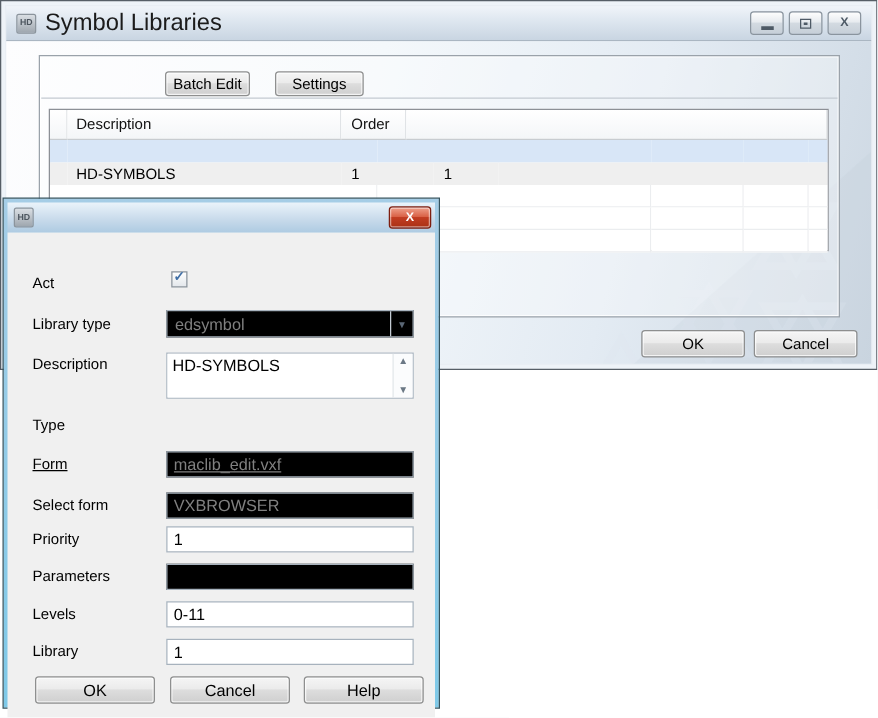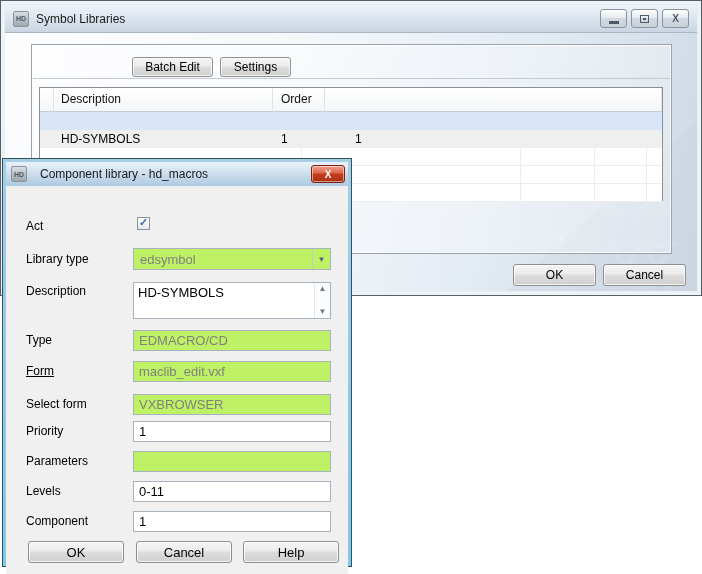--- a/index.html
+++ b/index.html
@@ -9,21 +9,21 @@
   
   .main-window{position:absolute;left:0;top:0;width:702px;height:296px;
     border:1px solid #565e66;background:#e9eef4;
     box-shadow:inset 0 0 0 3px #eef3f8;}
   .mw-titlebar{position:absolute;left:4px;top:4px;right:4px;height:28px;
     background:linear-gradient(#f0f4f9 0%,#dde6ef 45%,#c9d5e2 100%);
     border-bottom:1px solid #aab6c2;display:flex;align-items:center;padding:0 8px;}
   .app-icon{width:16px;height:16px;margin-right:7px;border:1px solid #8b949c;border-radius:2px;
     background:linear-gradient(#d9dee3,#9fa7af);color:#4d565f;font-size:7px;font-weight:bold;
     display:flex;align-items:center;justify-content:center;flex:0 0 auto;}
-  .mw-title{font-size:12px;color:#1b1b1b;}
+  .mw-title{font-size:19px;color:#1b1b1b;}
   .winbtns{margin-left:auto;display:flex;gap:4px;}
   .winbtn{width:27px;height:19px;border:1px solid #8a949e;border-radius:3px;
     background:linear-gradient(#fdfdfd,#e7ebef 45%,#d3dae1 50%,#c6cfd8);
     display:flex;align-items:center;justify-content:center;position:relative;cursor:default;}
   .glyph-min{display:block;width:10px;height:3px;background:#4e5a66;margin-top:8px;}
   .glyph-restore{display:block;width:9px;height:8px;border:1px solid #4e5a66;position:relative;background:transparent;}
   .glyph-restore:after{content:"";position:absolute;left:2px;top:2px;width:3px;height:2px;background:#4e5a66;}
   .glyph-close{font-size:10px;font-weight:bold;color:#4e5a66;line-height:1;}
 
   .mw-content{position:absolute;left:4px;right:4px;top:32px;bottom:4px;overflow:hidden;
@@ -72,21 +72,21 @@
   .dlg-close{margin-left:auto;width:34px;height:18px;border:1px solid #7e1f10;border-radius:3px;
     background:linear-gradient(#efa18c 0%,#da6348 45%,#c23d22 50%,#aa3114 100%);
     box-shadow:inset 0 0 0 1px rgba(255,255,255,.5);
     color:#ffffff;font-size:10px;font-weight:bold;display:flex;align-items:center;justify-content:center;cursor:default;}
   .dlg-client{position:relative;height:451px;background:#f0f0f0;}
 
   .f-label{position:absolute;left:20px;font-size:12px;color:#000;}
   .field{position:absolute;left:127px;width:198px;height:21px;border:1px solid #a7b2bd;
     font-size:13px;padding:0 5px;color:#000;background:#fff;}
   input.field{line-height:19px;}
-  .field:disabled,.field.disabled{background:#bef264;color:#808080;}
+  .field:disabled,.field.disabled{background:#000000;color:#808080;}
   .checkbox{position:absolute;left:131px;width:13px;height:13px;border:1px solid #8a939c;
     background:linear-gradient(#fefefe,#e4e8ec);display:flex;align-items:center;justify-content:center;}
   .checkbox .mark{color:#3f6ea5;font-size:11px;font-weight:bold;line-height:1;margin-top:-2px;}
   .combo{display:flex;align-items:center;padding:0;height:22px;}
   .combo .combo-text{flex:1;padding-left:6px;color:#808080;}
   .combo .combo-btn{width:18px;height:100%;display:flex;align-items:center;justify-content:center;
     border-left:1px solid #c3cbd3;color:#5a6675;font-size:8px;}
   .textarea-wrap{position:absolute;left:127px;width:198px;height:37px;border:1px solid #a7b2bd;background:#fff;display:flex;}
   .textarea-wrap textarea{flex:1;border:none;resize:none;outline:none;font-size:13px;padding:2px 4px;background:#fff;color:#000;overflow:hidden;}
   .v-scroll{width:16px;border-left:1px solid #e4e7ea;display:flex;flex-direction:column;justify-content:space-between;align-items:center;padding:2px 0;background:#fbfcfd;}
@@ -128,21 +128,21 @@
             <path d="M255 176 l30 -52 h-60 z"></path>
           <path d="M110 150 l30 52 h-60 z"></path>
         </g>
         <polygon points="310,0 120,170 310,170" fill="#c3cfdb" opacity="0.35"></polygon>
       </svg>
 
       <div class="group-frame">
         <div class="panel-line"></div>
       </div>
 
-      <div class="btn tb-btn" style="left:127px;width:81px;">Batch Edit</div>
+      <div class="btn tb-btn" style="left:127px;width:68px;">Batch Edit</div>
       <div class="btn tb-btn" style="left:215px;width:71px;">Settings</div>
 
       <div class="lib-table">
         <div class="t-row t-head">
           <div class="t-cell c-sel"></div>
           <div class="t-cell c-desc">Description</div>
           <div class="t-cell c-ord">Order</div>
           <div class="t-cell c-fill"></div>
         </div>
 
@@ -192,21 +192,20 @@
       </div>
 
       <div class="btn mw-ok">OK</div>
       <div class="btn mw-cancel">Cancel</div>
     </div>
   </div>
 
   <div class="dialog">
     <div class="dlg-titlebar">
       <span class="app-icon">HD</span>
-      <span class="dlg-title">Component library - hd_macros</span>
       <span class="dlg-close">X</span>
     </div>
 
     <div class="dlg-client">
 
       <span class="f-label" style="top:33px;">Act</span>
       <span class="checkbox" style="top:31px;">
         <span class="mark">✓</span>
       </span>
 
@@ -221,38 +220,37 @@
       <span class="f-label" style="top:98px;">Description</span>
       <div class="textarea-wrap" style="top:96px;">
         <textarea style="">HD-SYMBOLS</textarea>
         <span class="v-scroll">
           <span>▲</span>
           <span>▼</span>
         </span>
       </div>
 
       <span class="f-label" style="top:147px;">Type</span>
-      <input class="field" style="top: 144px;" disabled="" value="EDMACRO/CD">
 
       <span class="f-label" style="top:178px;text-decoration:underline;">Form</span>
-      <input class="field" style="top: 175px;" disabled="" value="maclib_edit.vxf">
+      <input class="field" style="top: 175px; text-decoration: underline;" disabled="" value="maclib_edit.vxf">
 
       <span class="f-label" style="top:211px;">Select form</span>
       <input class="field" style="top: 208px;" disabled="" value="VXBROWSER">
 
       <span class="f-label" style="top:238px;">Priority</span>
       <input class="field" style="top: 235px;" value="1">
 
       <span class="f-label" style="top:268px;">Parameters</span>
       <input class="field" style="top: 265px;" disabled="" value="">
 
       <span class="f-label" style="top:298px;">Levels</span>
       <input class="field" style="top: 295px;" value="0-11">
 
-      <span class="f-label" style="top:328px;">Component</span>
+      <span class="f-label" style="top:328px;">Library</span>
       <input class="field" style="top: 325px;" value="1">
 
       <div class="btn dlg-btn" style="left:22px;">OK</div>
       <div class="btn dlg-btn" style="left:130px;">Cancel</div>
       <div class="btn dlg-btn" style="left:237px;">Help</div>
     </div>
   </div>
 
 </div>
 

